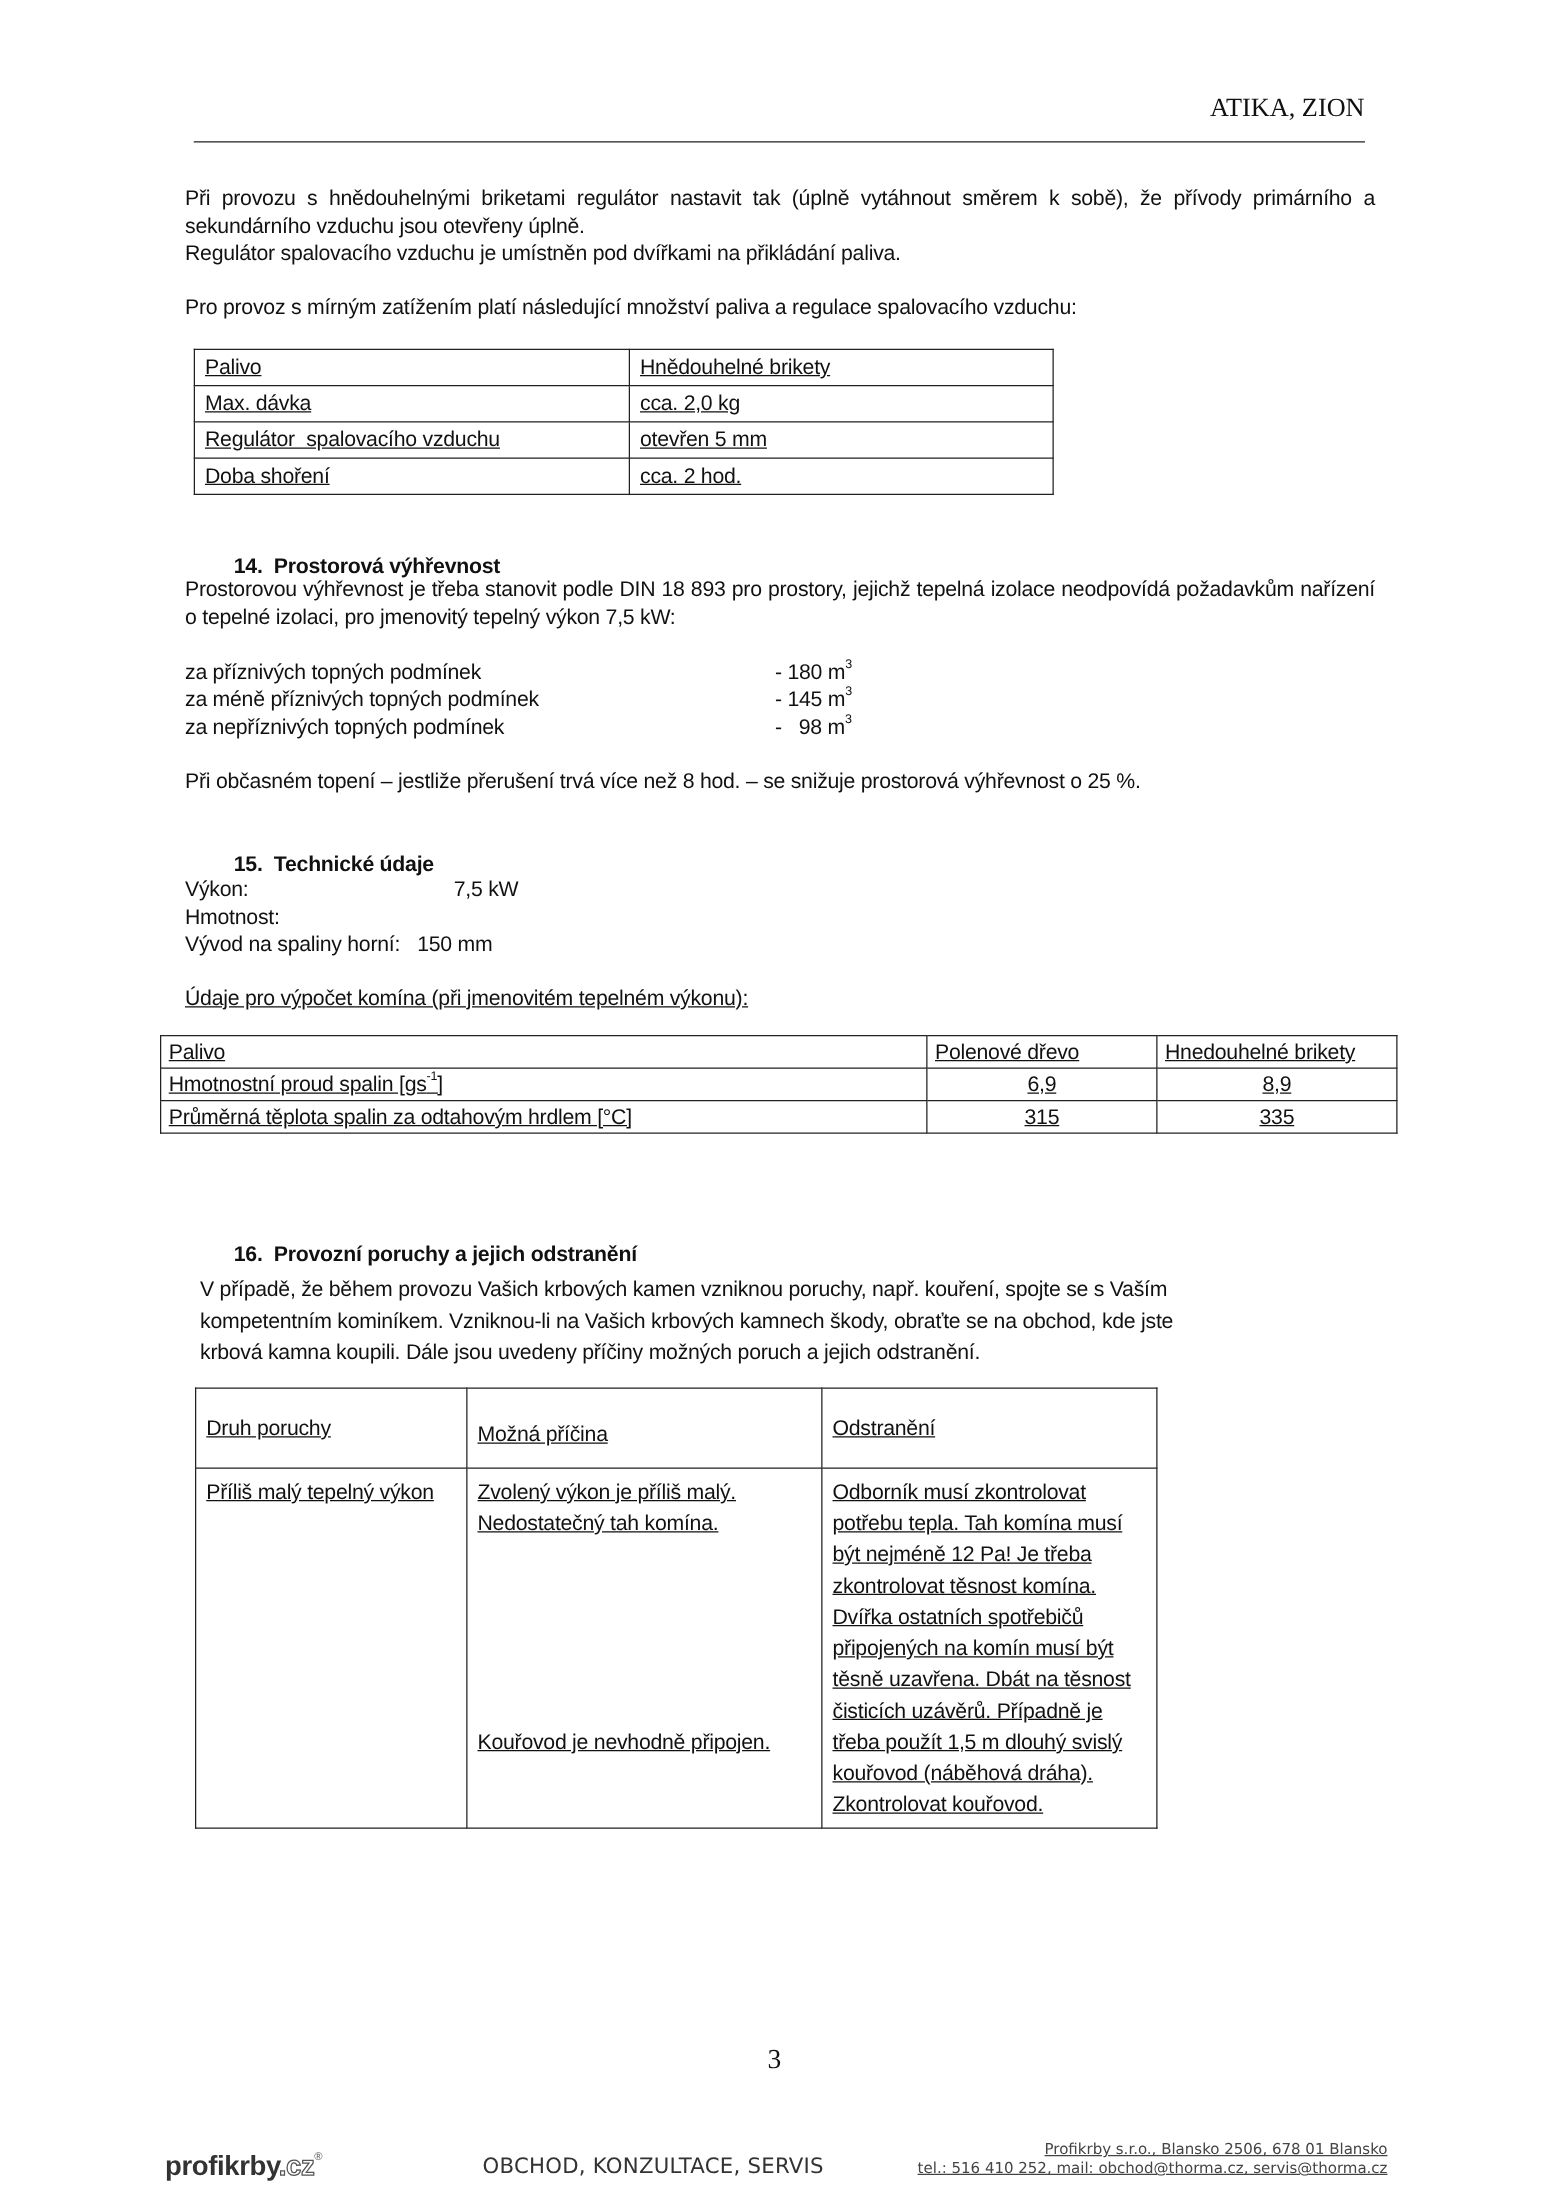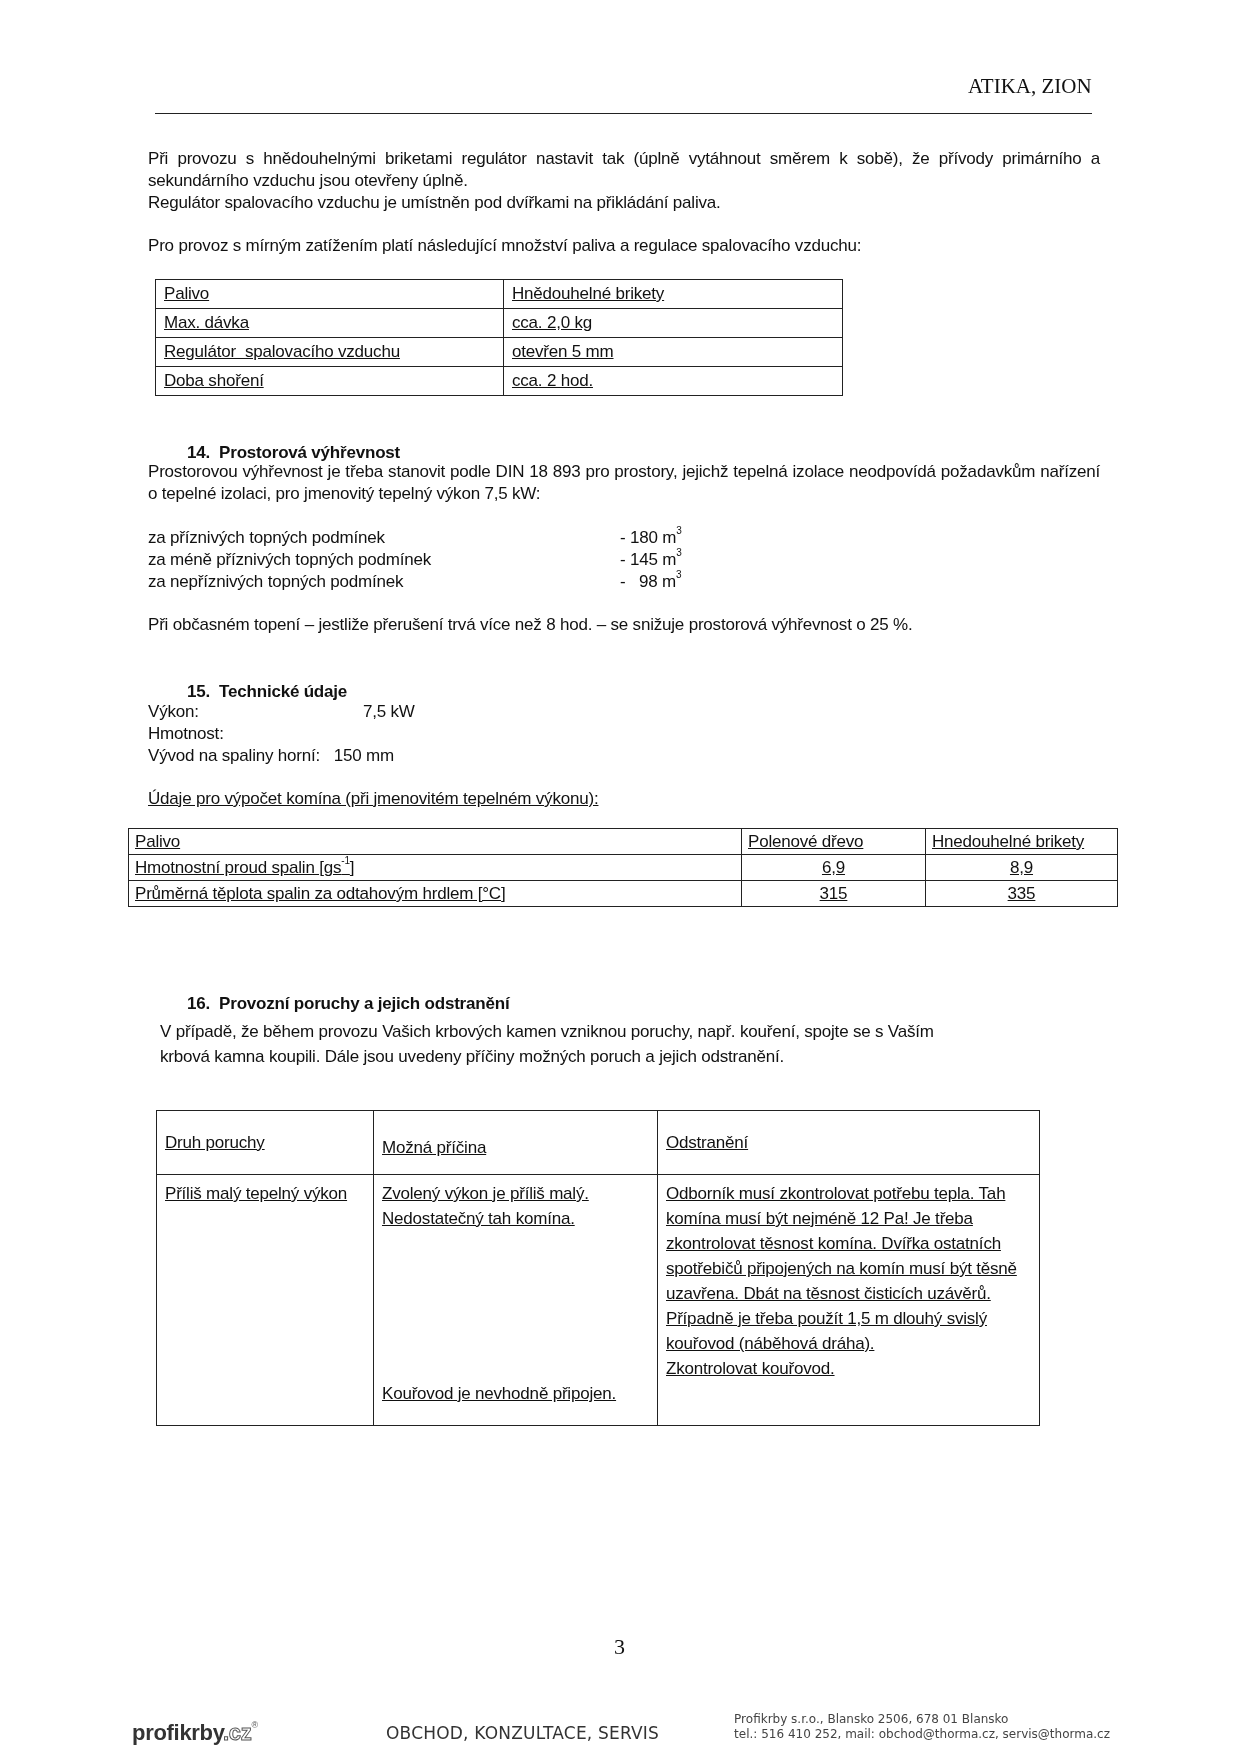--- a/index.html
+++ b/index.html
@@ -23,21 +23,21 @@
   sup { font-size:10px; line-height:0; position:relative; top:-2px; }
   .vol-row { left:148px; width:600px; height:22px; }
   .vol-row .lbl { position:absolute; left:0; }
   .vol-row .val { position:absolute; left:472px; }
   .tech-row { left:148px; height:22px; }
   #page-number { left:614px; top:1634px; font-size:22px; }
   #footer-logo { left:132px; top:1720px; font-size:22px; font-weight:bold; color:#333; letter-spacing:-0.3px; }
   #footer-logo .cz { color:#fff; -webkit-text-stroke:1px #555; font-weight:bold; }
   #footer-logo .reg { font-size:9px; vertical-align:top; color:#555; font-weight:normal; }
   #footer-slogan { left:386px; top:1723px; font-size:19px; color:#333; letter-spacing:0.2px; }
-  #footer-contact { right:130px; top:1712px; font-size:12px; color:#444; text-align:left; line-height:15px; }
+  #footer-contact { right:130px; top:1712px; font-size:12px; color:#444; text-align:right; line-height:15px;text-decoration:underline; }
 </style>
 </head>
 <body>
 
 <div id="hdr-title" class="abs serif">ATIKA, ZION</div>
 <div id="hdr-rule" class="abs"></div>
 
 <div class="abs para sans justify" style="top:148px;">Při provozu s hnědouhelnými briketami regulátor nastavit tak (úplně vytáhnout směrem k sobě), že přívody primárního a sekundárního vzduchu jsou otevřeny úplně.</div>
 <div class="abs para sans" style="top:192px;">Regulátor spalovacího vzduchu je umístněn pod dvířkami na přikládání paliva.</div>
 <div class="abs para sans" style="top:235px;">Pro provoz s mírným zatížením platí následující množství paliva a regulace spalovacího vzduchu:</div>
@@ -113,24 +113,25 @@
     <td>Průměrná těplota spalin za odtahovým hrdlem [°C]</td>
     <td class="num">315</td>
     <td class="num">335</td>
   </tr>
 </tbody>
   </table>
 
 <div class="abs sans heading" style="top:969px; white-space:pre;">16.  Provozní poruchy a jejich odstranění</div>
 <div class="abs sans" style="left:160px; top:1019px; line-height:25px;">
   <div>V případě, že během provozu Vašich krbových kamen vzniknou poruchy, např. kouření, spojte se s Vaším</div>
+  <div>kompetentním kominíkem. Vzniknou-li na Vašich krbových kamnech škody, obraťte se na obchod, kde jste</div>
   <div>krbová kamna koupili. Dále jsou uvedeny příčiny možných poruch a jejich odstranění.</div>
 </div>
 
-<table id="trouble-table" class="sans" style="left:156px; top:1110px; width:884px;">
+<table id="trouble-table" class="sans" style="left:156px; top:1110px; width:770px;">
   <tbody>
       <tr class="hdr">
     <td style="width:200px;">Druh poruchy</td>
     <td style="width:267px; padding-top:10px;">Možná příčina</td>
     <td>Odstranění</td>
   </tr>
   <tr style="height:251px;">
     <td>Příliš malý tepelný výkon</td>
     <td>
       <div>Zvolený výkon je příliš malý.</div>

